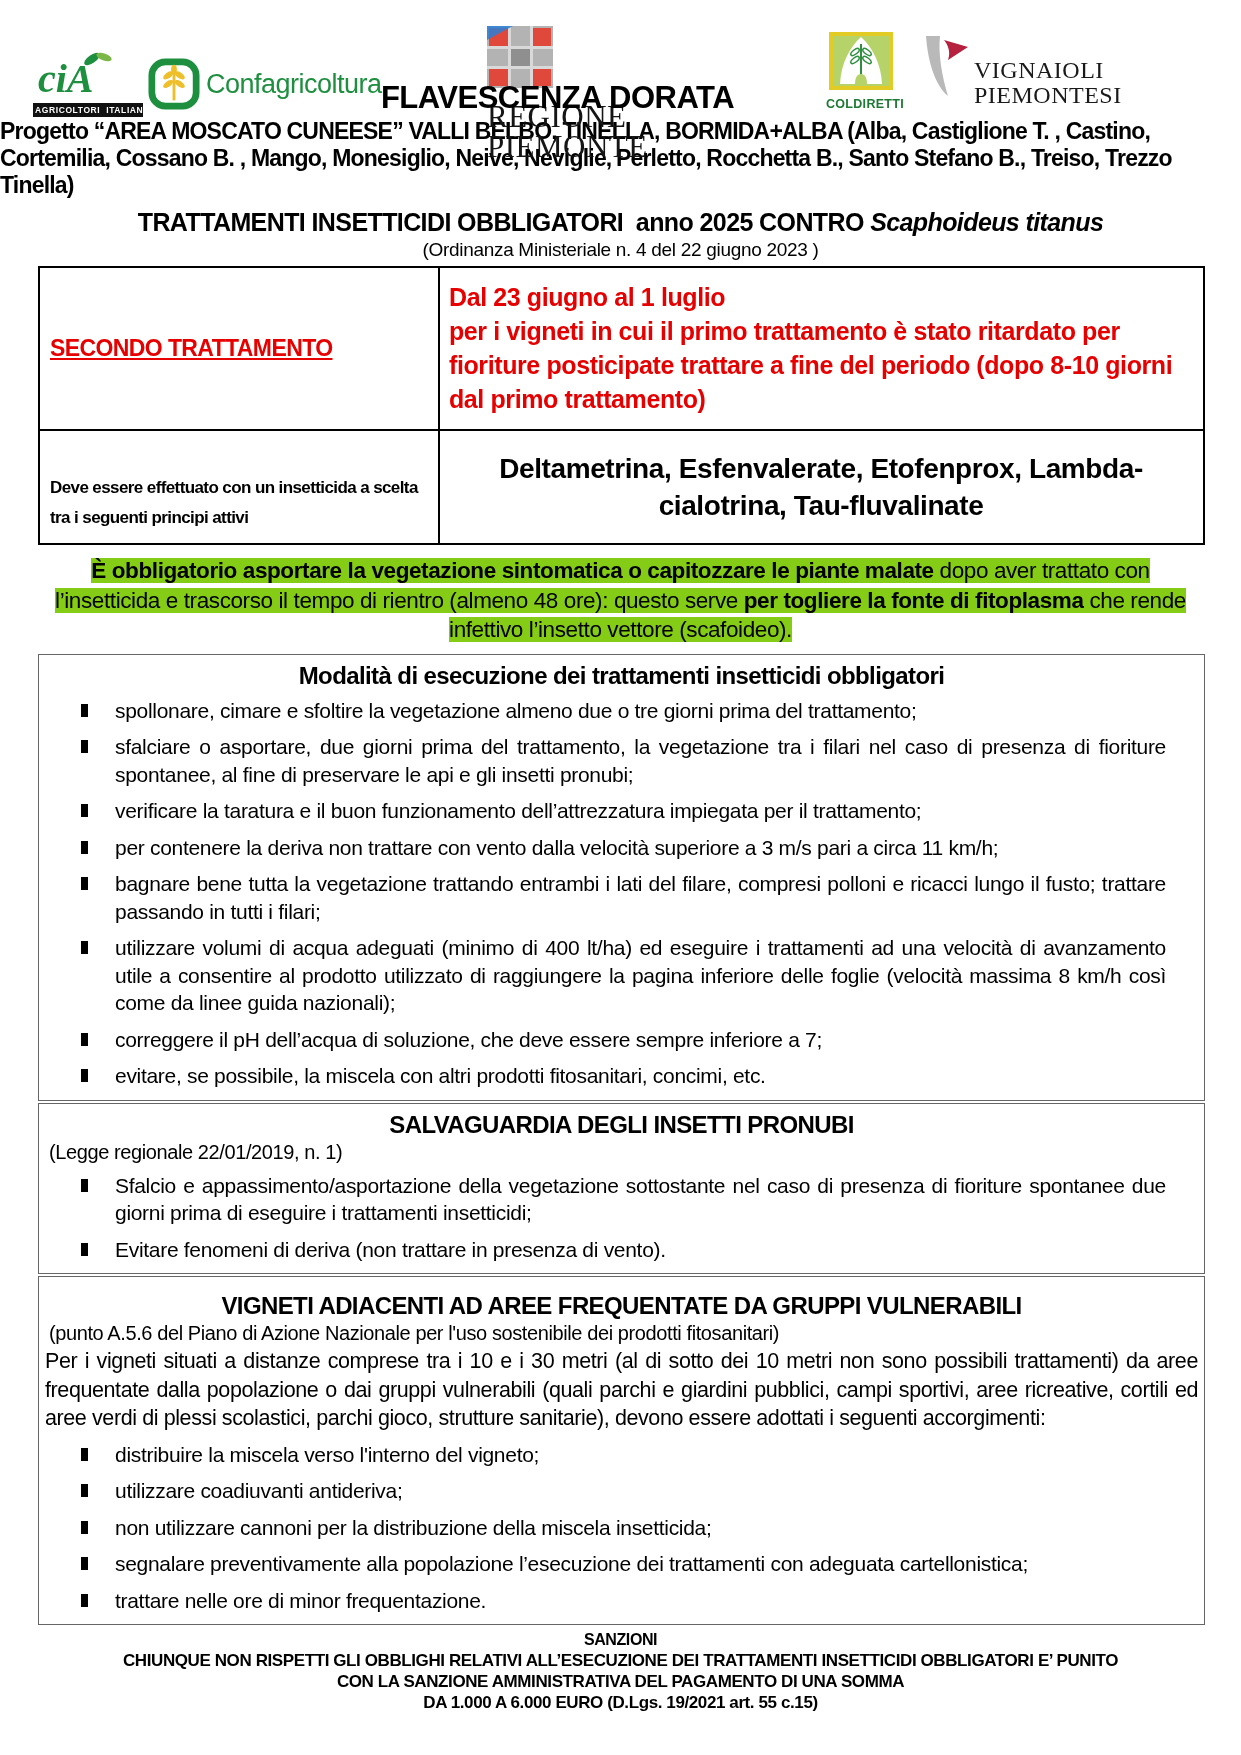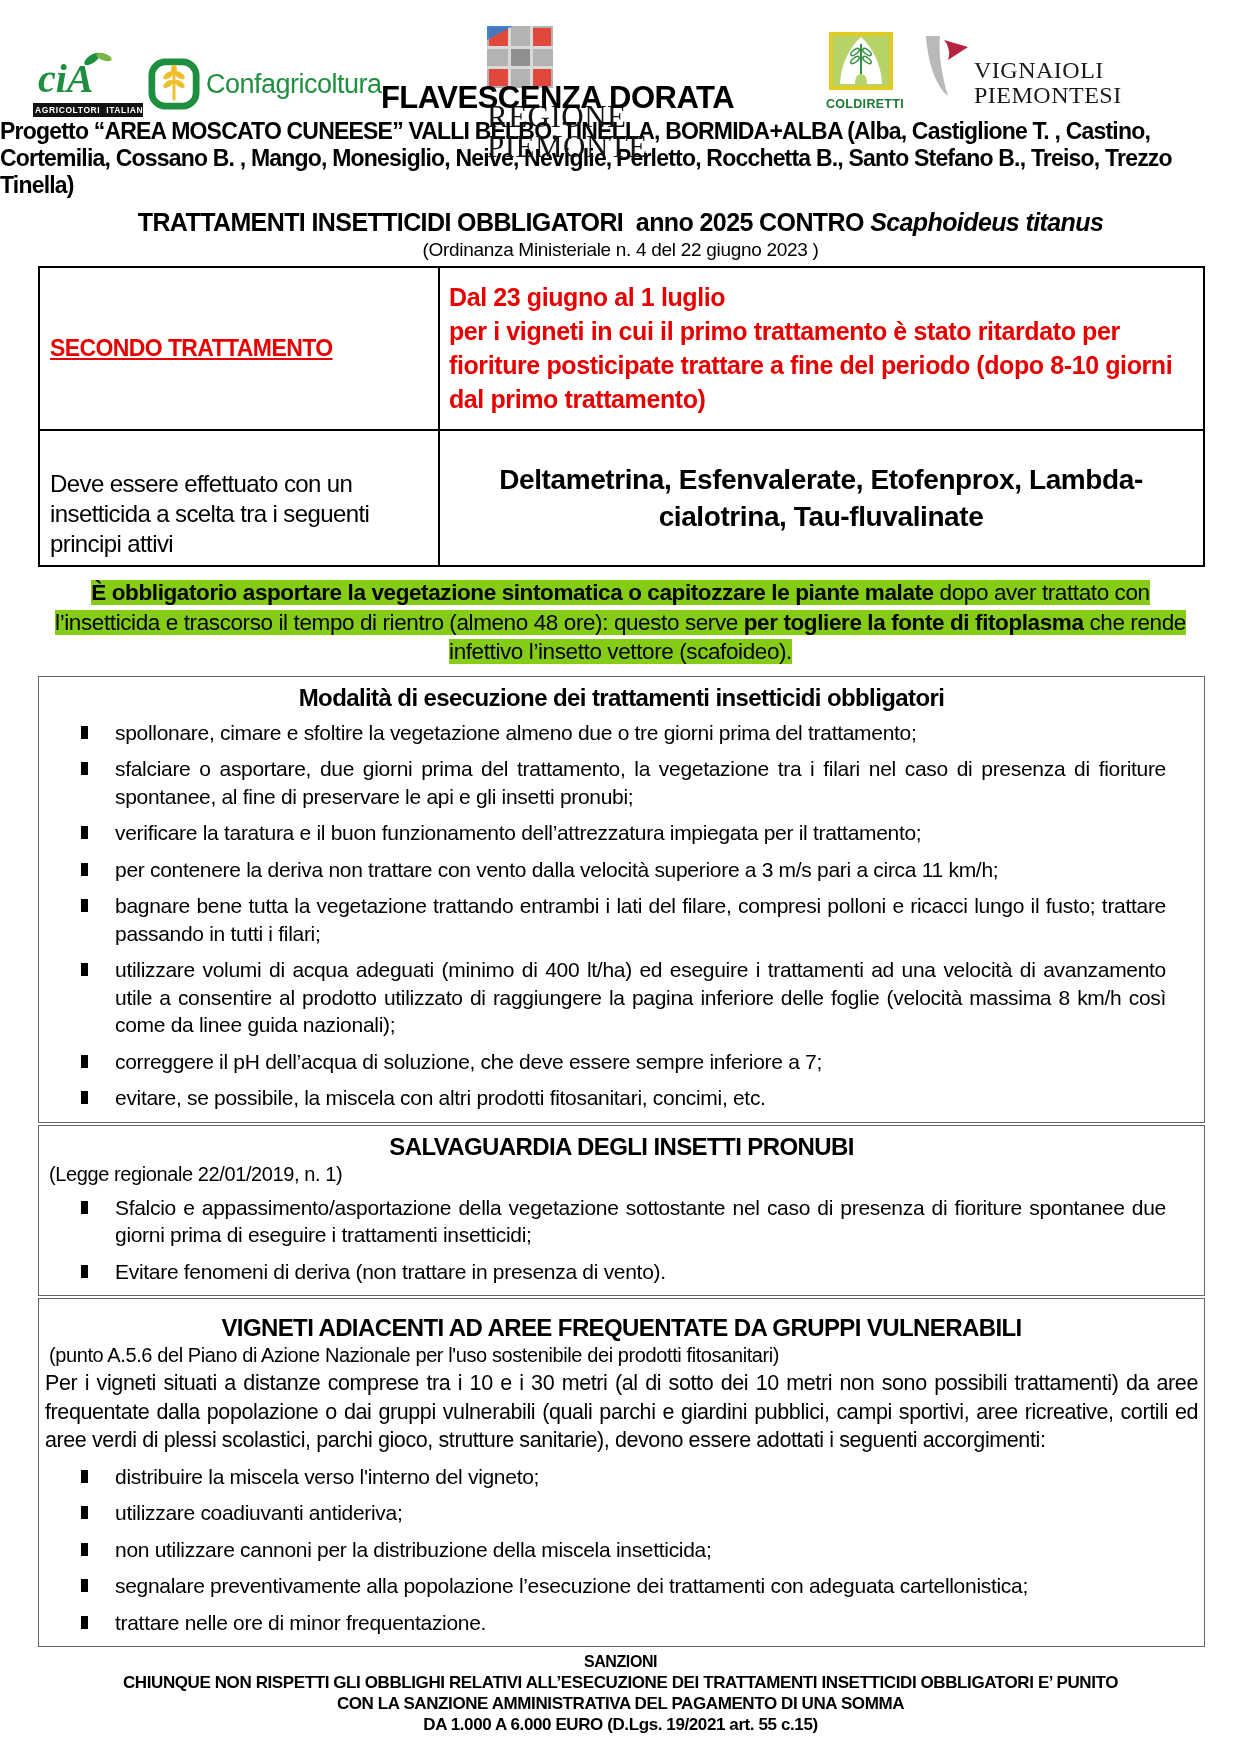--- a/index.html
+++ b/index.html
@@ -70,21 +70,21 @@
   .col-left{width:380px;}
   .cell-r1l{padding:6px 8px 6px 10px;}
   .r1l-text{
     color:#e60000;font-weight:bold;font-size:23px;letter-spacing:-0.6px;
     text-decoration:underline;
     margin-top:40px;
   }
   .cell-r1r{padding:8px 10px 10px 9px;height:143px;}
   .r1r-text{color:#e60000;font-weight:bold;font-size:25px;line-height:34px;letter-spacing:-0.4px;}
   .cell-r2l{padding:6px 8px 6px 10px;height:100px;}
-  .r2l-text{font-weight:normal;font-size:24px;line-height:30px;letter-spacing:-0.6px;margin-top:32px;}
+  .r2l-text{font-weight:bold;font-size:17px;line-height:30px;letter-spacing:-0.6px;margin-top:32px;}
   .cell-r2r{padding:4px 10px 4px 9px;text-align:center;}
   .r2r-text{font-weight:bold;font-size:28px;line-height:37px;letter-spacing:-0.4px;}
 
   
   .highlight-para{
     margin:11px 40px 0 40px;text-align:center;
     font-size:22.5px;line-height:29.5px;letter-spacing:-0.4px;
   }
   .hl{background:#84cc16;}
   .hl.b{font-weight:bold;}

